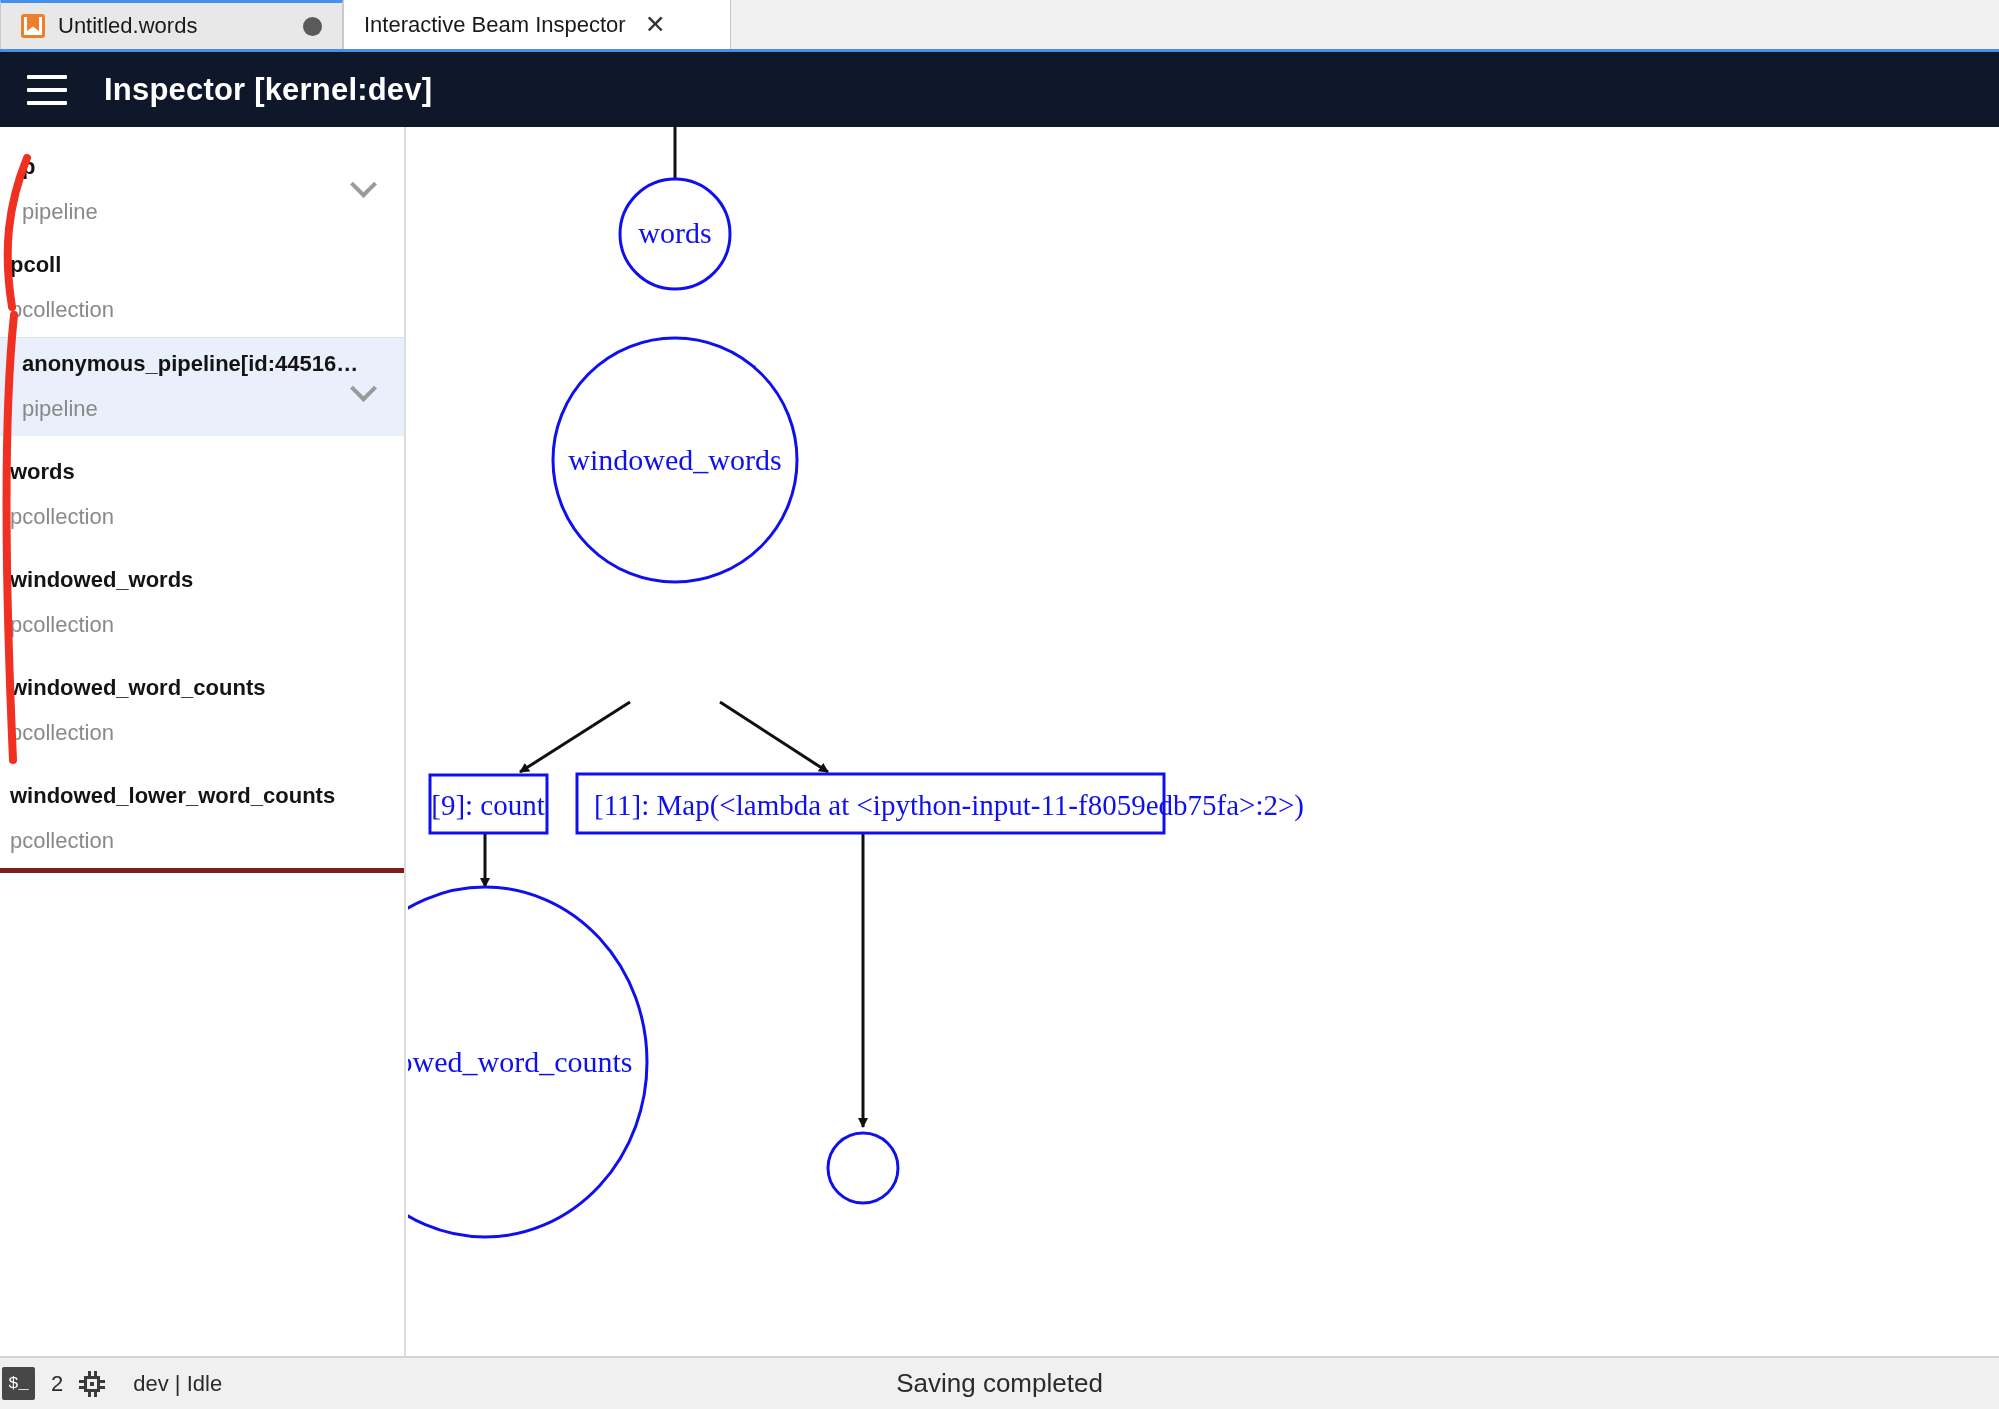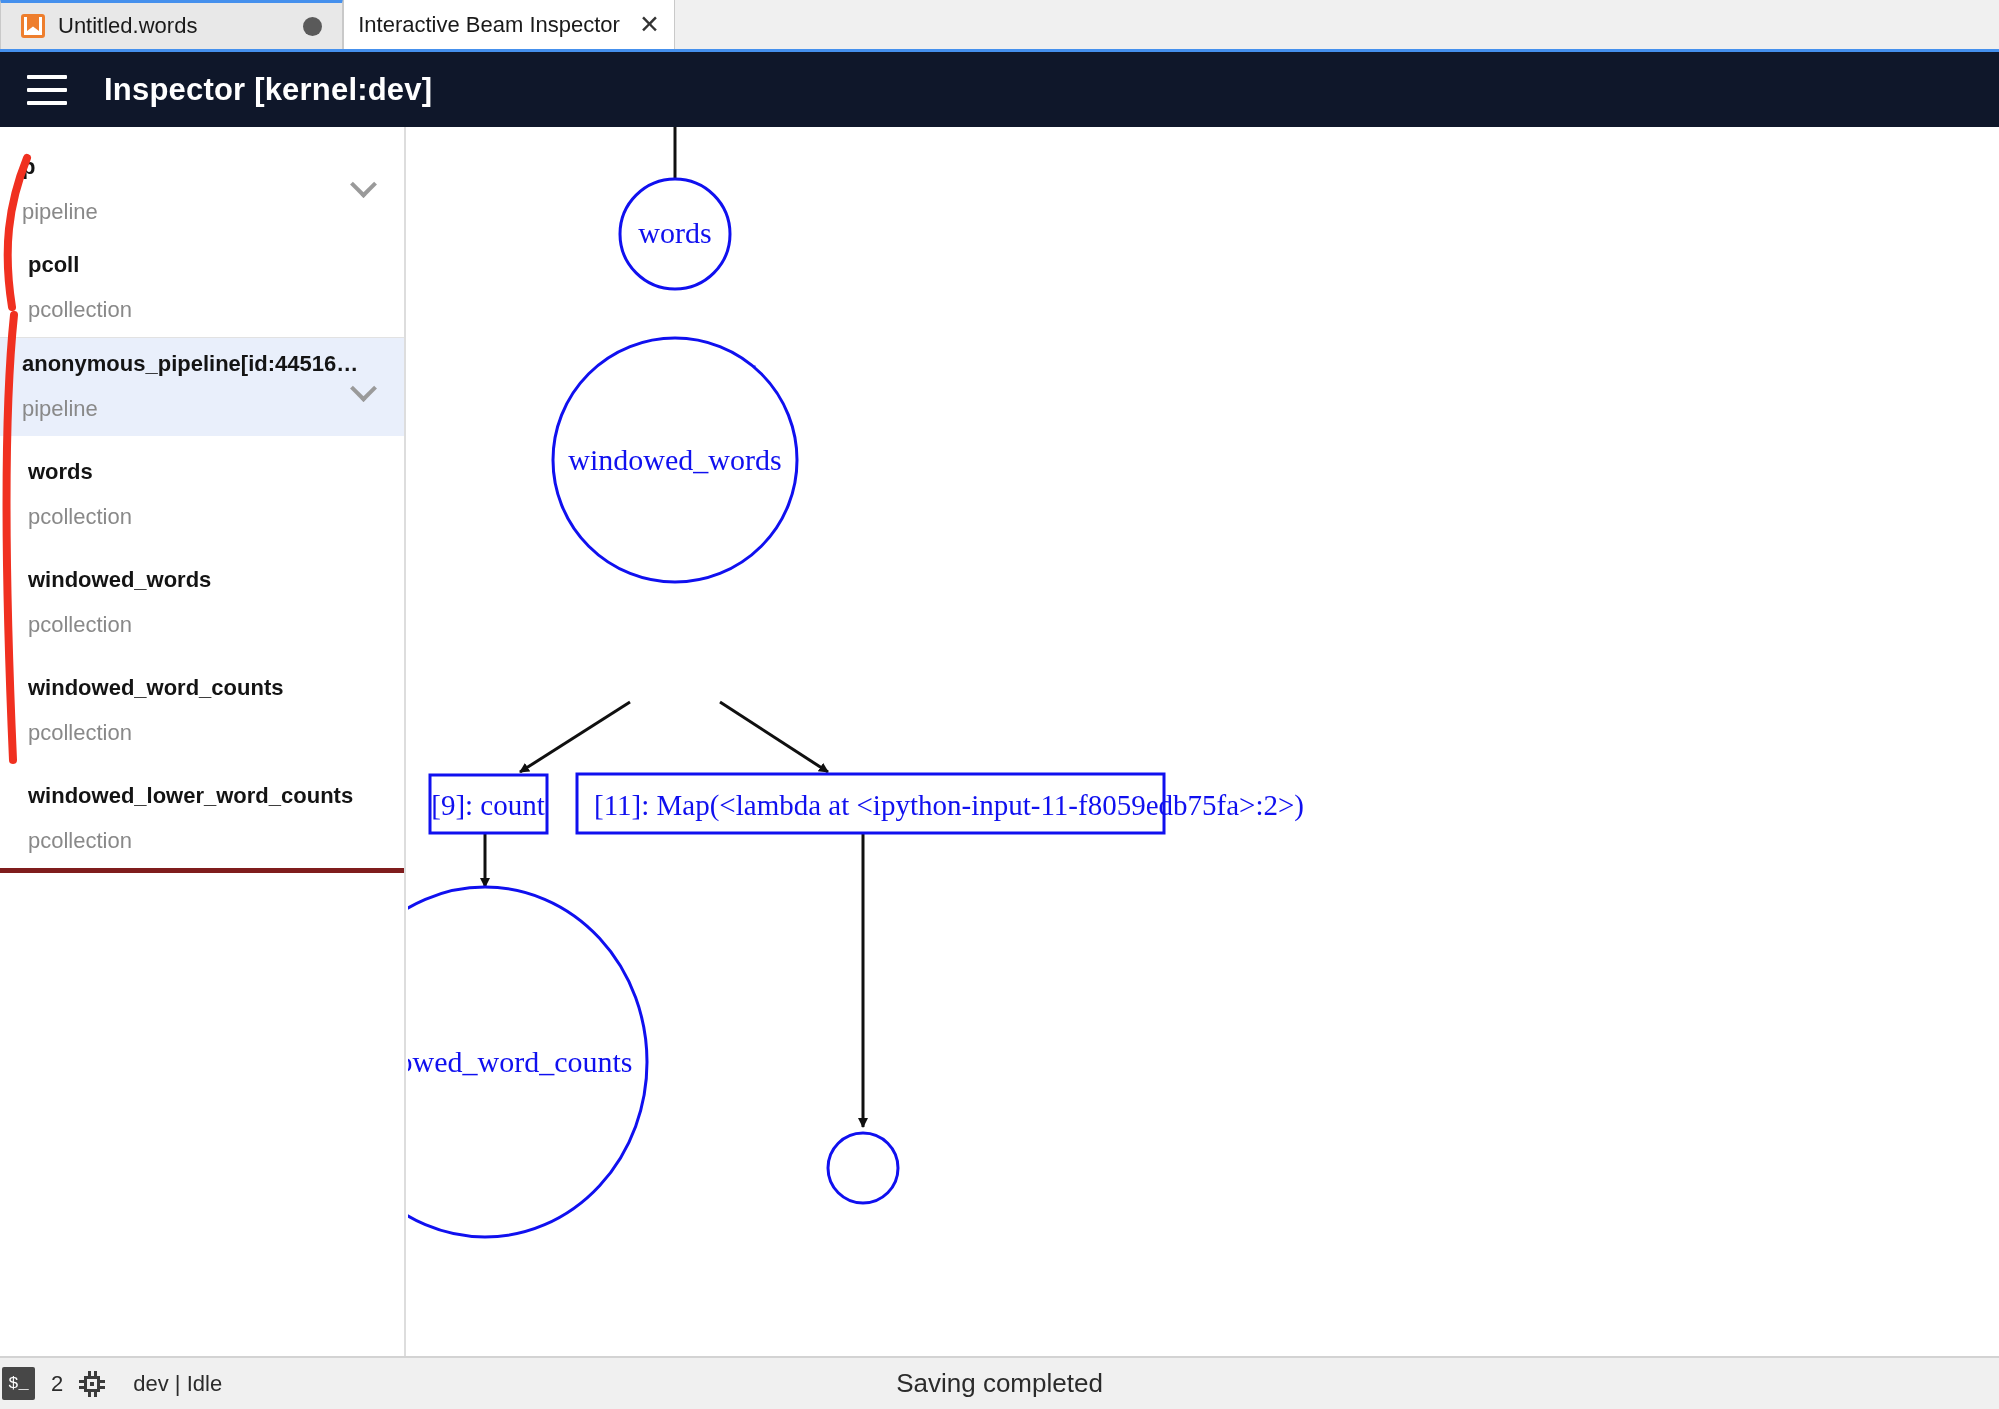--- a/index.html
+++ b/index.html
@@ -19,21 +19,21 @@
     display: flex; align-items: flex-end;
   }
   .tab {
     height: 50px; display: flex; align-items: center; gap: 13px;
     padding: 0 20px;
     border: 1px solid #c9c9c9;
     border-bottom: none;
     position: relative;
   }
   .tab.inactive { background: #e8e8e8; border-top: 4px solid #4590ed; width: 343px; }
-  .tab.active { background: #ffffff; border-top: 1px solid #c9c9c9; width: 332px; justify-content:center; }
+  .tab.active { background: #ffffff; border-top: 1px solid #c9c9c9; width: 388px; }
   .tab-label {
     font-size: 22px; color: #1a1a1a; white-space: nowrap;
     font-family: "Liberation Sans", sans-serif;
   }
   .nb-icon {
     width: 24px; height: 24px; flex: 0 0 24px;
     border: 3px solid #ee7e2d; border-radius: 3px;
     background: #ffffff; position: relative;
   }
   .nb-icon::after {
@@ -67,21 +67,21 @@
   
   .body { position: absolute; left: 0; top: 127px; width: 1999px; height: 1229px; background:#fff; }
   .sidebar {
     position: absolute; left: 0; top: 0; width: 406px; height: 1229px;
     background: #ffffff; border-right: 2px solid #dddddd;
   }
   .group { border-bottom: 1px solid #e2e2e2; }
   .group:last-child { border-bottom: 5px solid #7f1d1d; }
 
   .row { position: relative; padding: 14px 40px 14px 22px; }
-  .row.child { padding-left: 28px; }
+  .row.child { padding-left: 10px; }
   .row.selected { background: #e9effb; }
   .row-title { font-size: 22px; font-weight: 700; color: #141414; line-height: 1.12;
                white-space: nowrap; overflow: hidden; }
   .row-sub { font-size: 22px; color: #898989; line-height: 1.2; margin-top: 19px; }
   .chev {
     position: absolute; right: 28px; top: 50%; transform: translateY(-50%);
     width: 26px; height: 26px;
   }
   .chev::before {
     content: ""; position: absolute; left: 4px; top: 5px;

